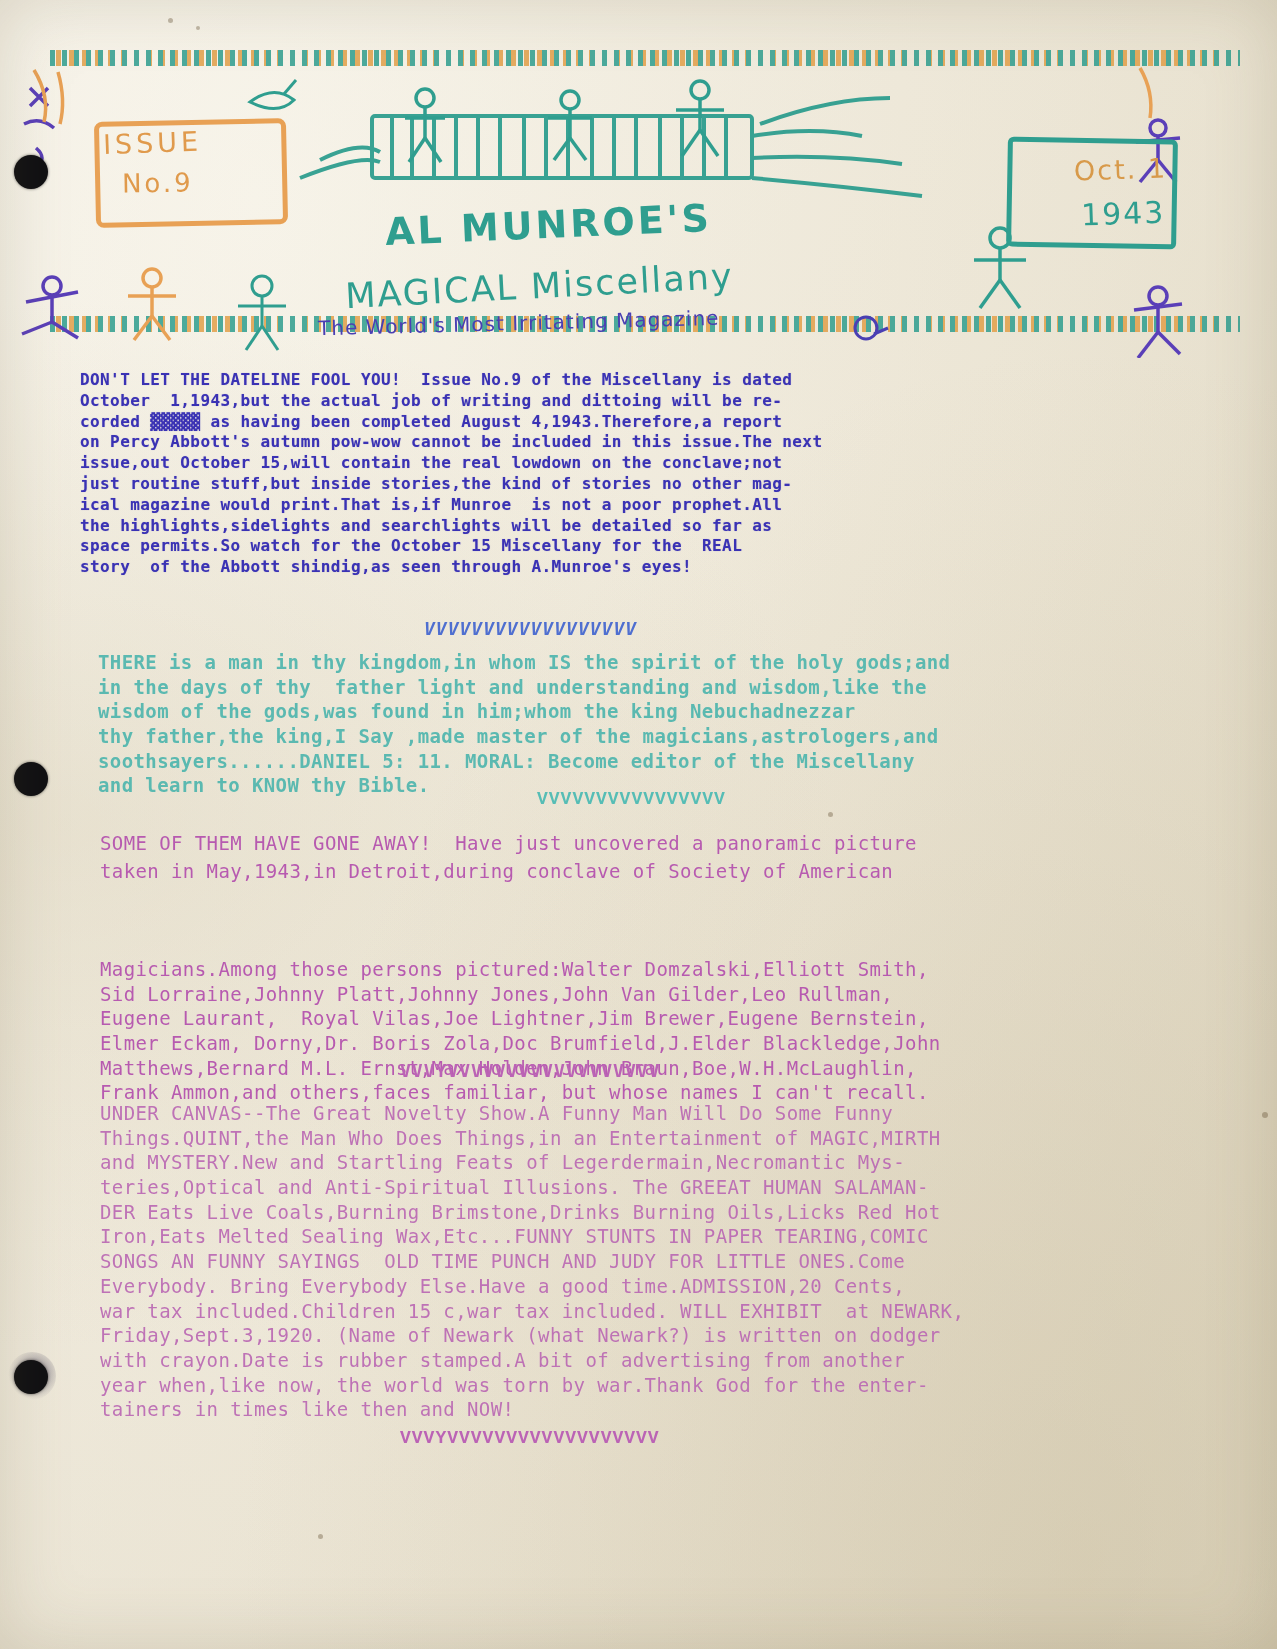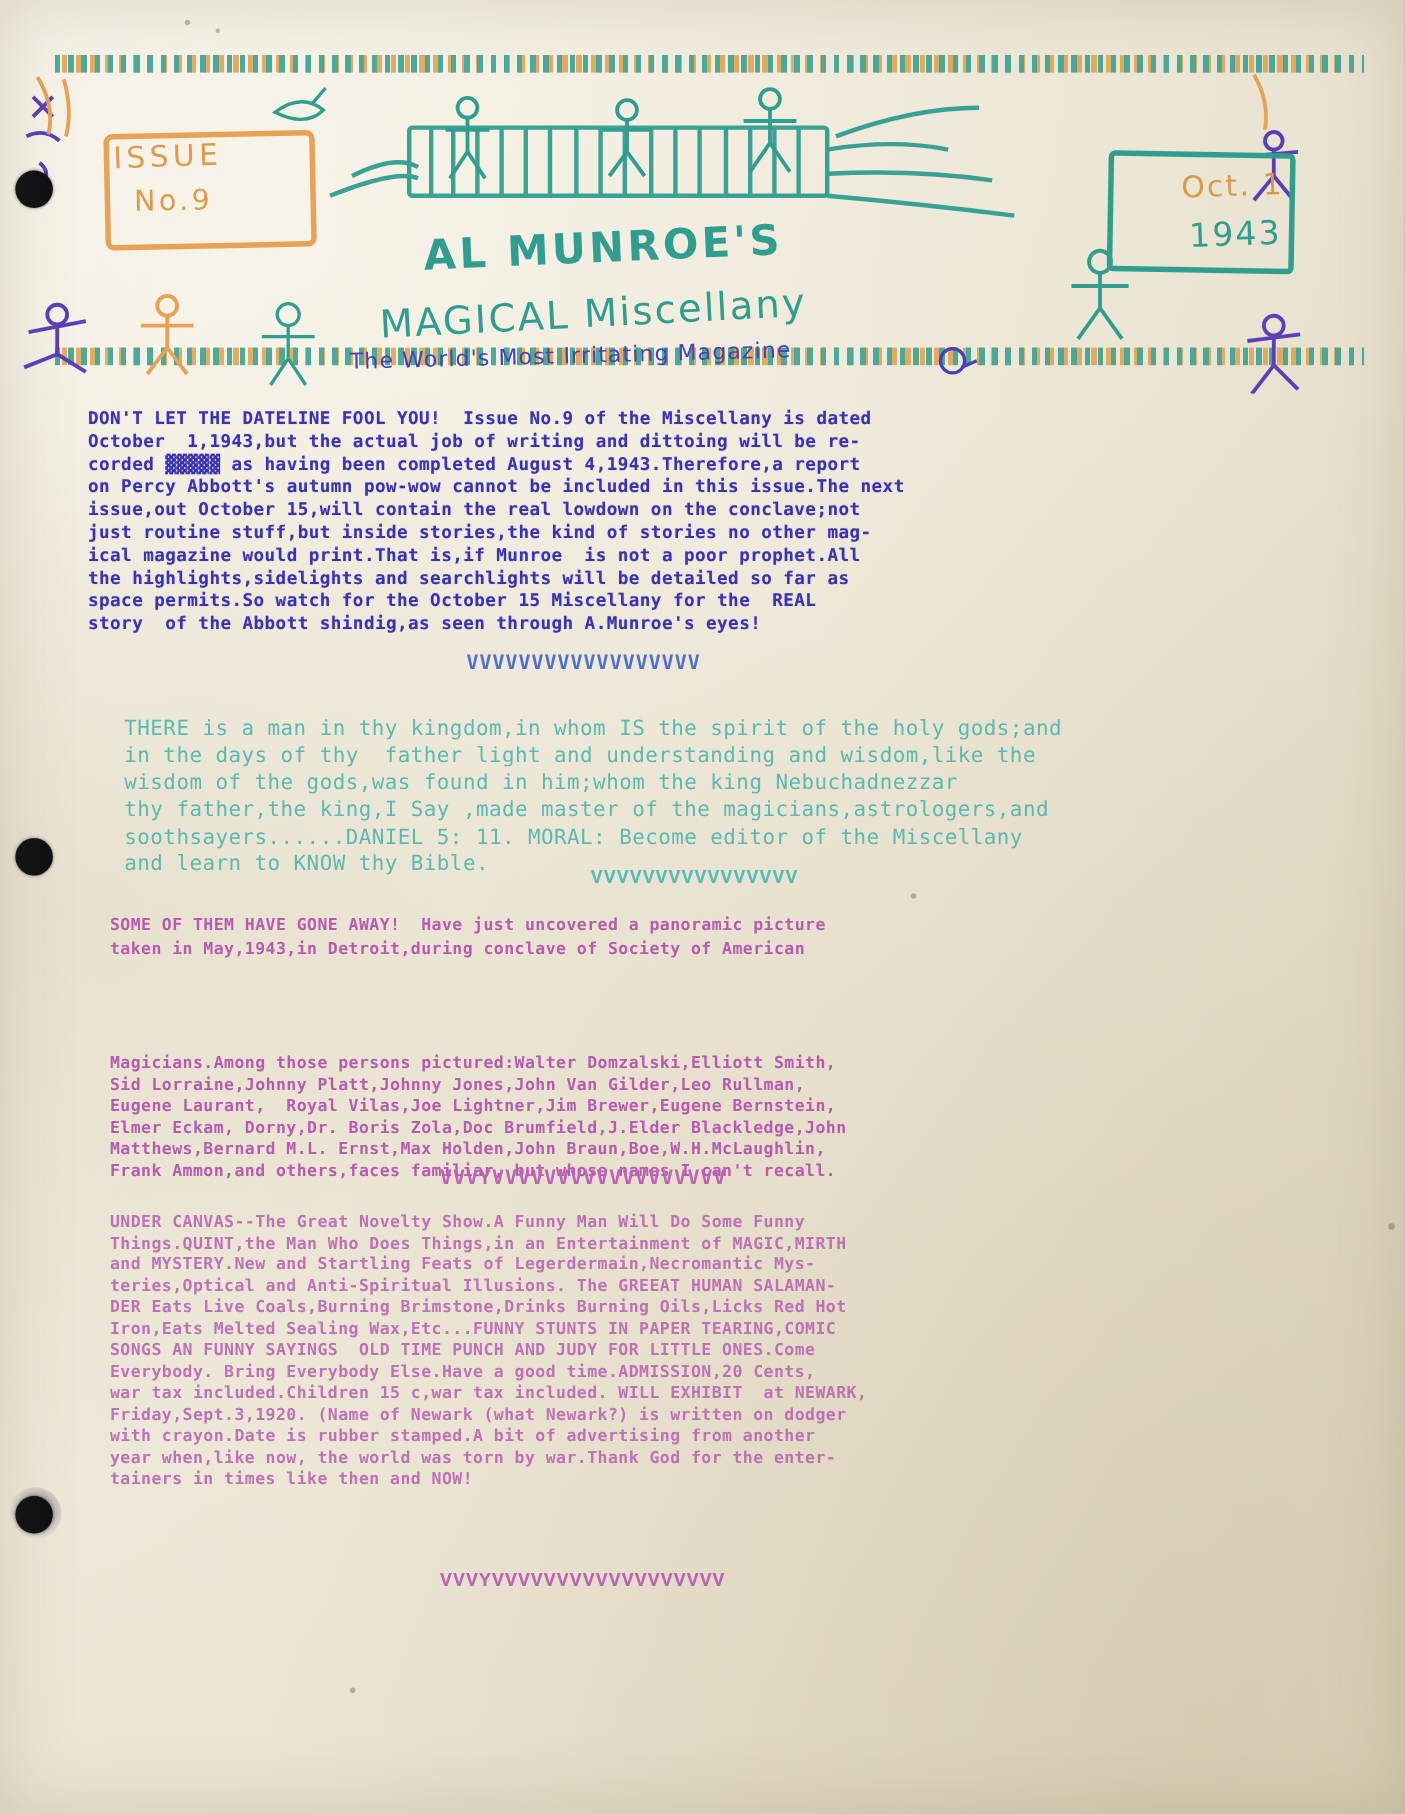--- a/index.html
+++ b/index.html
@@ -167,29 +167,28 @@
     color: #3a32b4;
     font-size: 16px;
     font-weight: bold;
     letter-spacing: .4px;
     text-shadow: 0 0 1px rgba(58,50,180,0.35);
   }
   .blk-teal {
     color: #4fb6ae;
     font-size: 19px;
     letter-spacing: .4px;
-    font-weight: normal;
+    font-weight: bold;
     opacity: .92;
-    margin-left: 15px;
   }
   .blk-magenta {
     color: #b75ab0;
-    font-size: 15px;
+    font-size: 19px;
     letter-spacing: .4px;
-    font-weight: bold;
+    font-weight: normal;
   }
   .blk-magenta.faded { color: #bb6ab4; opacity: .93; margin-top: 21px; }
 
   .divider {
     position: absolute;
     white-space: pre;
     font-family: "DejaVu Sans Mono", monospace;
     font-size: 18px;
     letter-spacing: 1px;
     font-weight: bold;
@@ -350,21 +349,21 @@
 October  1,1943,but the actual job of writing and dittoing will be re-
 corded ▓▓▓▓▓ as having been completed August 4,1943.Therefore,a report
 on Percy Abbott's autumn pow-wow cannot be included in this issue.The next
 issue,out October 15,will contain the real lowdown on the conclave;not
 just routine stuff,but inside stories,the kind of stories no other mag-
 ical magazine would print.That is,if Munroe  is not a poor prophet.All
 the highlights,sidelights and searchlights will be detailed so far as
 space permits.So watch for the October 15 Miscellany for the  REAL
 story  of the Abbott shindig,as seen through A.Munroe's eyes!</div>
 
-  <div class="divider div-indigo" style="left:424px; top:592px;">VVVVVVVVVVVVVVVVVV</div>
+  <div class="divider div-indigo" style="left:424px; top:618px;font-style:italic;">VVVVVVVVVVVVVVVVVV</div>
 
   <div class="block blk-teal" style="left:98px; top:650px;">THERE is a man in thy kingdom,in whom IS the spirit of the holy gods;and
 in the days of thy  father light and understanding and wisdom,like the
 wisdom of the gods,was found in him;whom the king Nebuchadnezzar
 thy father,the king,I Say ,made master of the magicians,astrologers,and
 soothsayers......DANIEL 5: 11. MORAL: Become editor of the Miscellany
 and learn to KNOW thy Bible.</div>
 
   <div class="divider div-teal" style="left:537px; top:789px;font-family:Liberation Mono, monospace;">VVVVVVVVVVVVVVVV</div>
 

